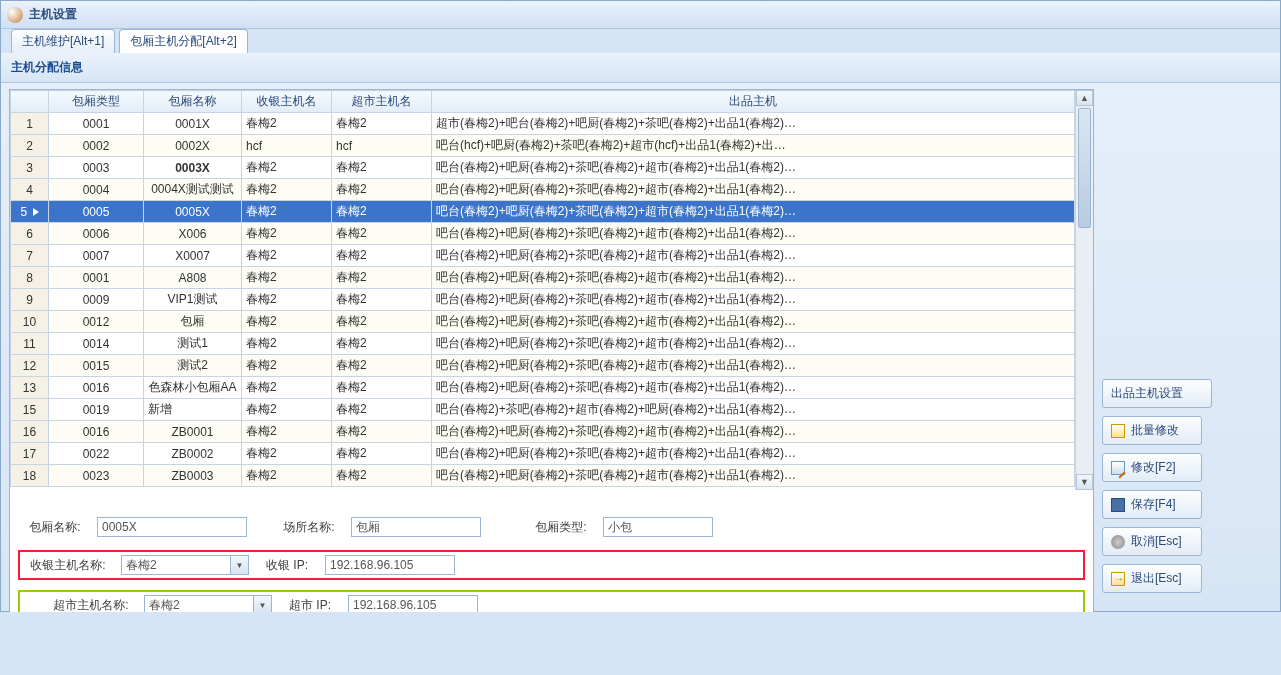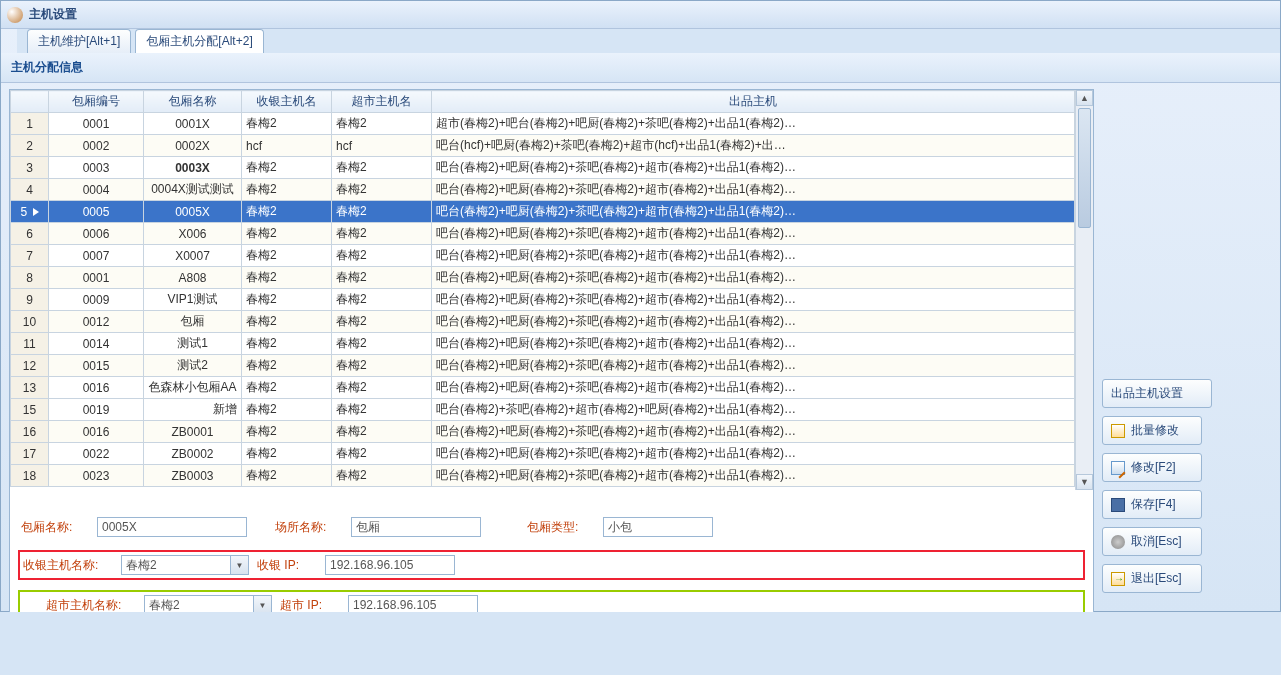--- a/index.html
+++ b/index.html
@@ -1,20 +1,20 @@
 <!DOCTYPE html>
 <html><head>
 <meta charset="utf-8">
 <style>
 * { box-sizing: border-box; margin: 0; padding: 0; }
 body { font-family: "Microsoft YaHei", SimSun, sans-serif; font-size: 12px; background: #d6e5f5; color: #333; }
 .window { width: 1281px; height: 612px; background: linear-gradient(#e8f0fb, #d6e5f5); border: 1px solid #8aa8c7; }
 .titlebar { height: 28px; background: linear-gradient(#eaf2fc, #d0e0f3); border-bottom: 1px solid #b0c4de; display: flex; align-items: center; padding: 0 6px; color: #2a4a7a; font-weight: bold; }
 .titlebar .ico { width: 16px; height: 16px; background: radial-gradient(circle at 30% 30%, #fff, #c08040); border-radius: 50%; margin-right: 6px; }
-.tabbar { height: 24px; display: flex; align-items: flex-end; padding: 0 10px; gap: 4px; background: #d6e5f5; margin-left: 16px; }
+.tabbar { height: 24px; display: flex; align-items: flex-end; padding: 0 10px; gap: 4px; background: #d6e5f5; }
 .tab { padding: 3px 10px; border: 1px solid #9ab6d3; border-bottom: none; background: linear-gradient(#fdfefe, #e6eef8); border-radius: 4px 4px 0 0; color: #2a4a7a; cursor: pointer; }
 .tab.active { background: #fff; font-weight: normal; }
 .section-title { padding: 6px 10px; color: #1a4d8f; font-weight: bold; background: linear-gradient(#eaf2fc, #d6e5f5); border-bottom: 1px solid #b0c4de; }
 .content { display: flex; padding: 6px 8px; gap: 8px; }
 .grid-wrap { flex: 1; border: 1px solid #9ab6d3; background: #fff; display: flex; flex-direction: column; }
 .table-area { height: 400px; display: flex; }
 .table-scroll { flex: 1; overflow: hidden; position: relative; }
 table { border-collapse: collapse; width: 100%; table-layout: fixed; }
 th, td { border: 1px solid #c8d4e0; padding: 2px 4px; font-size: 12px; height: 20px; white-space: nowrap; overflow: hidden; text-overflow: ellipsis; }
 th { background: linear-gradient(#f5f9fd, #e2ecf7); color: #2a4a7a; font-weight: normal; text-align: center; }
@@ -34,21 +34,21 @@
 .col5 { width: auto; }
 .vscroll { width: 18px; background: #e9eef5; border-left: 1px solid #c8d4e0; position: relative; }
 .vscroll .thumb { position: absolute; top: 18px; left: 2px; right: 2px; height: 120px; background: linear-gradient(#dbe6f2, #b9cbe0); border: 1px solid #9ab6d3; border-radius: 2px; }
 .vscroll .arrow { position: absolute; left: 0; right: 0; height: 16px; background: linear-gradient(#f2f6fb, #d8e3ef); border: 1px solid #b6c8db; text-align: center; font-size: 9px; line-height: 14px; color: #555; }
 .vscroll .arrow.up { top: 0; }
 .vscroll .arrow.down { bottom: 0; }
 .form-area { padding: 24px 8px 8px 8px; }
 .form-row { display: flex; align-items: center; gap: 8px; margin-bottom: 10px; padding: 3px; }
 .form-row.red-box { border: 2px solid #e23; }
 .form-row.green-box { border: 2px solid #9c0; padding-left: 26px; }
-.form-label { color: #c2410c; min-width: 68px; text-align: left; }
+.form-label { color: #404040; min-width: 68px; text-align: center; }
 .form-input { border: 1px solid #9ab6d3; background: #fff; padding: 2px 4px; font-size: 12px; height: 20px; color: #555; }
 .combo { display: flex; }
 .combo .arrow { width: 18px; border: 1px solid #9ab6d3; border-left: none; background: linear-gradient(#f2f6fb, #d8e3ef); display: flex; align-items: center; justify-content: center; font-size: 8px; color: #555; cursor: pointer; }
 .side-buttons { width: 170px; display: flex; flex-direction: column; gap: 8px; padding-top: 290px; }
 .btn { border: 1px solid #9ab6d3; background: linear-gradient(#fdfefe, #e2ecf7); border-radius: 3px; padding: 5px 8px; display: flex; align-items: center; gap: 6px; cursor: pointer; color: #2a4a7a; width: 100px; }
 .btn .bico { width: 14px; height: 14px; display: inline-block; }
 .ico-page { background: linear-gradient(#fff, #fd9); border: 1px solid #c90; }
 .ico-edit { background: linear-gradient(#fff, #cde); border: 1px solid #69c; position: relative; }
 .ico-edit:after { content: ""; position: absolute; right: -2px; bottom: -2px; width: 8px; height: 2px; background: #c60; transform: rotate(-45deg); }
 .ico-save { background: #4a6fa5; border: 1px solid #2a4a7a; }
@@ -80,21 +80,21 @@
               <col class="rownum-col">
                 <col class="col1">
                 <col class="col2">
                 <col class="col3">
                 <col class="col4">
                 <col class="col5">
             </colgroup>
             <thead>
                 <tr id="thead-row">
                   <th></th>
-                  <th>包厢编号</th>
+                  <th>包厢类型</th>
                   <th>包厢名称</th>
                   <th>收银主机名</th>
                   <th>超市主机名</th>
                   <th>出品主机</th>
                 </tr>
               </thead>
             <tbody id="tbody">
                 <tr class="odd">
                   <td class="num">1</td>
                   <td class="code" style="text-align: center;">0001</td>
@@ -195,21 +195,21 @@
                   <td class="num">13</td>
                   <td class="code" style="text-align: center; margin-left: 28px;">0016</td>
                   <td class="code" style="text-align: center;">色森林小包厢AA</td>
                   <td>春梅2</td>
                   <td>春梅2</td>
                   <td>吧台(春梅2)+吧厨(春梅2)+茶吧(春梅2)+超市(春梅2)+出品1(春梅2)…</td>
                 </tr>
                 <tr class="odd">
                   <td class="num">15</td>
                   <td class="code" style="text-align: center;">0019</td>
-                  <td class="code" style="text-align: right;">新增</td>
+                  <td class="code" style="text-align: left;">新增</td>
                   <td>春梅2</td>
                   <td>春梅2</td>
                   <td>吧台(春梅2)+茶吧(春梅2)+超市(春梅2)+吧厨(春梅2)+出品1(春梅2)…</td>
                 </tr>
                 <tr class="even">
                   <td class="num">16</td>
                   <td class="code" style="text-align: center;">0016</td>
                   <td class="code" style="text-align: center;">ZB0001</td>
                   <td>春梅2</td>
                   <td>春梅2</td>

